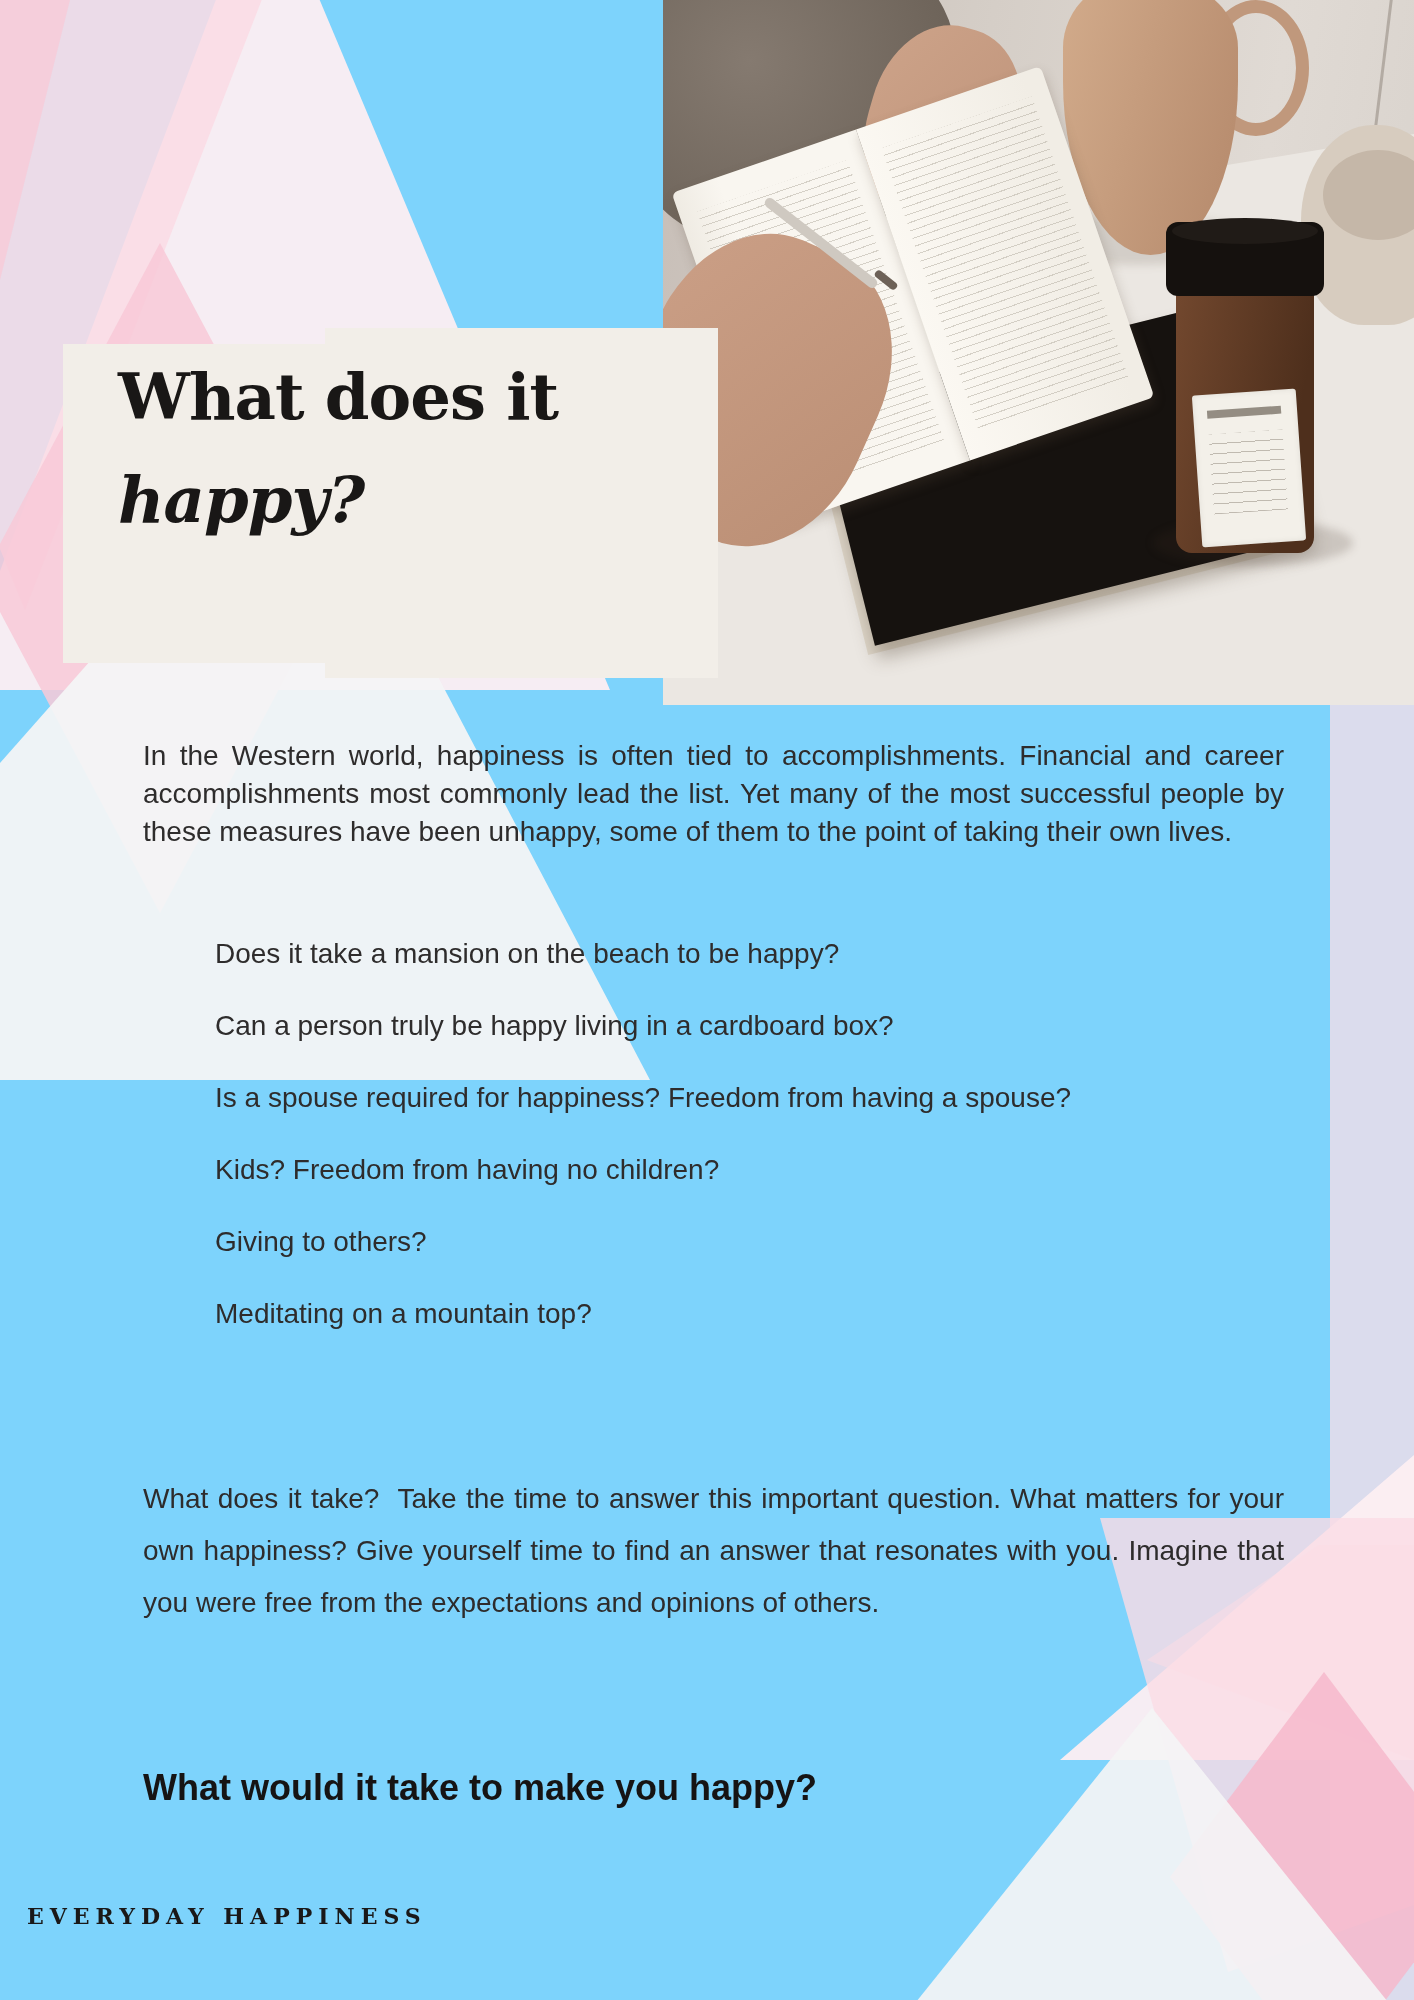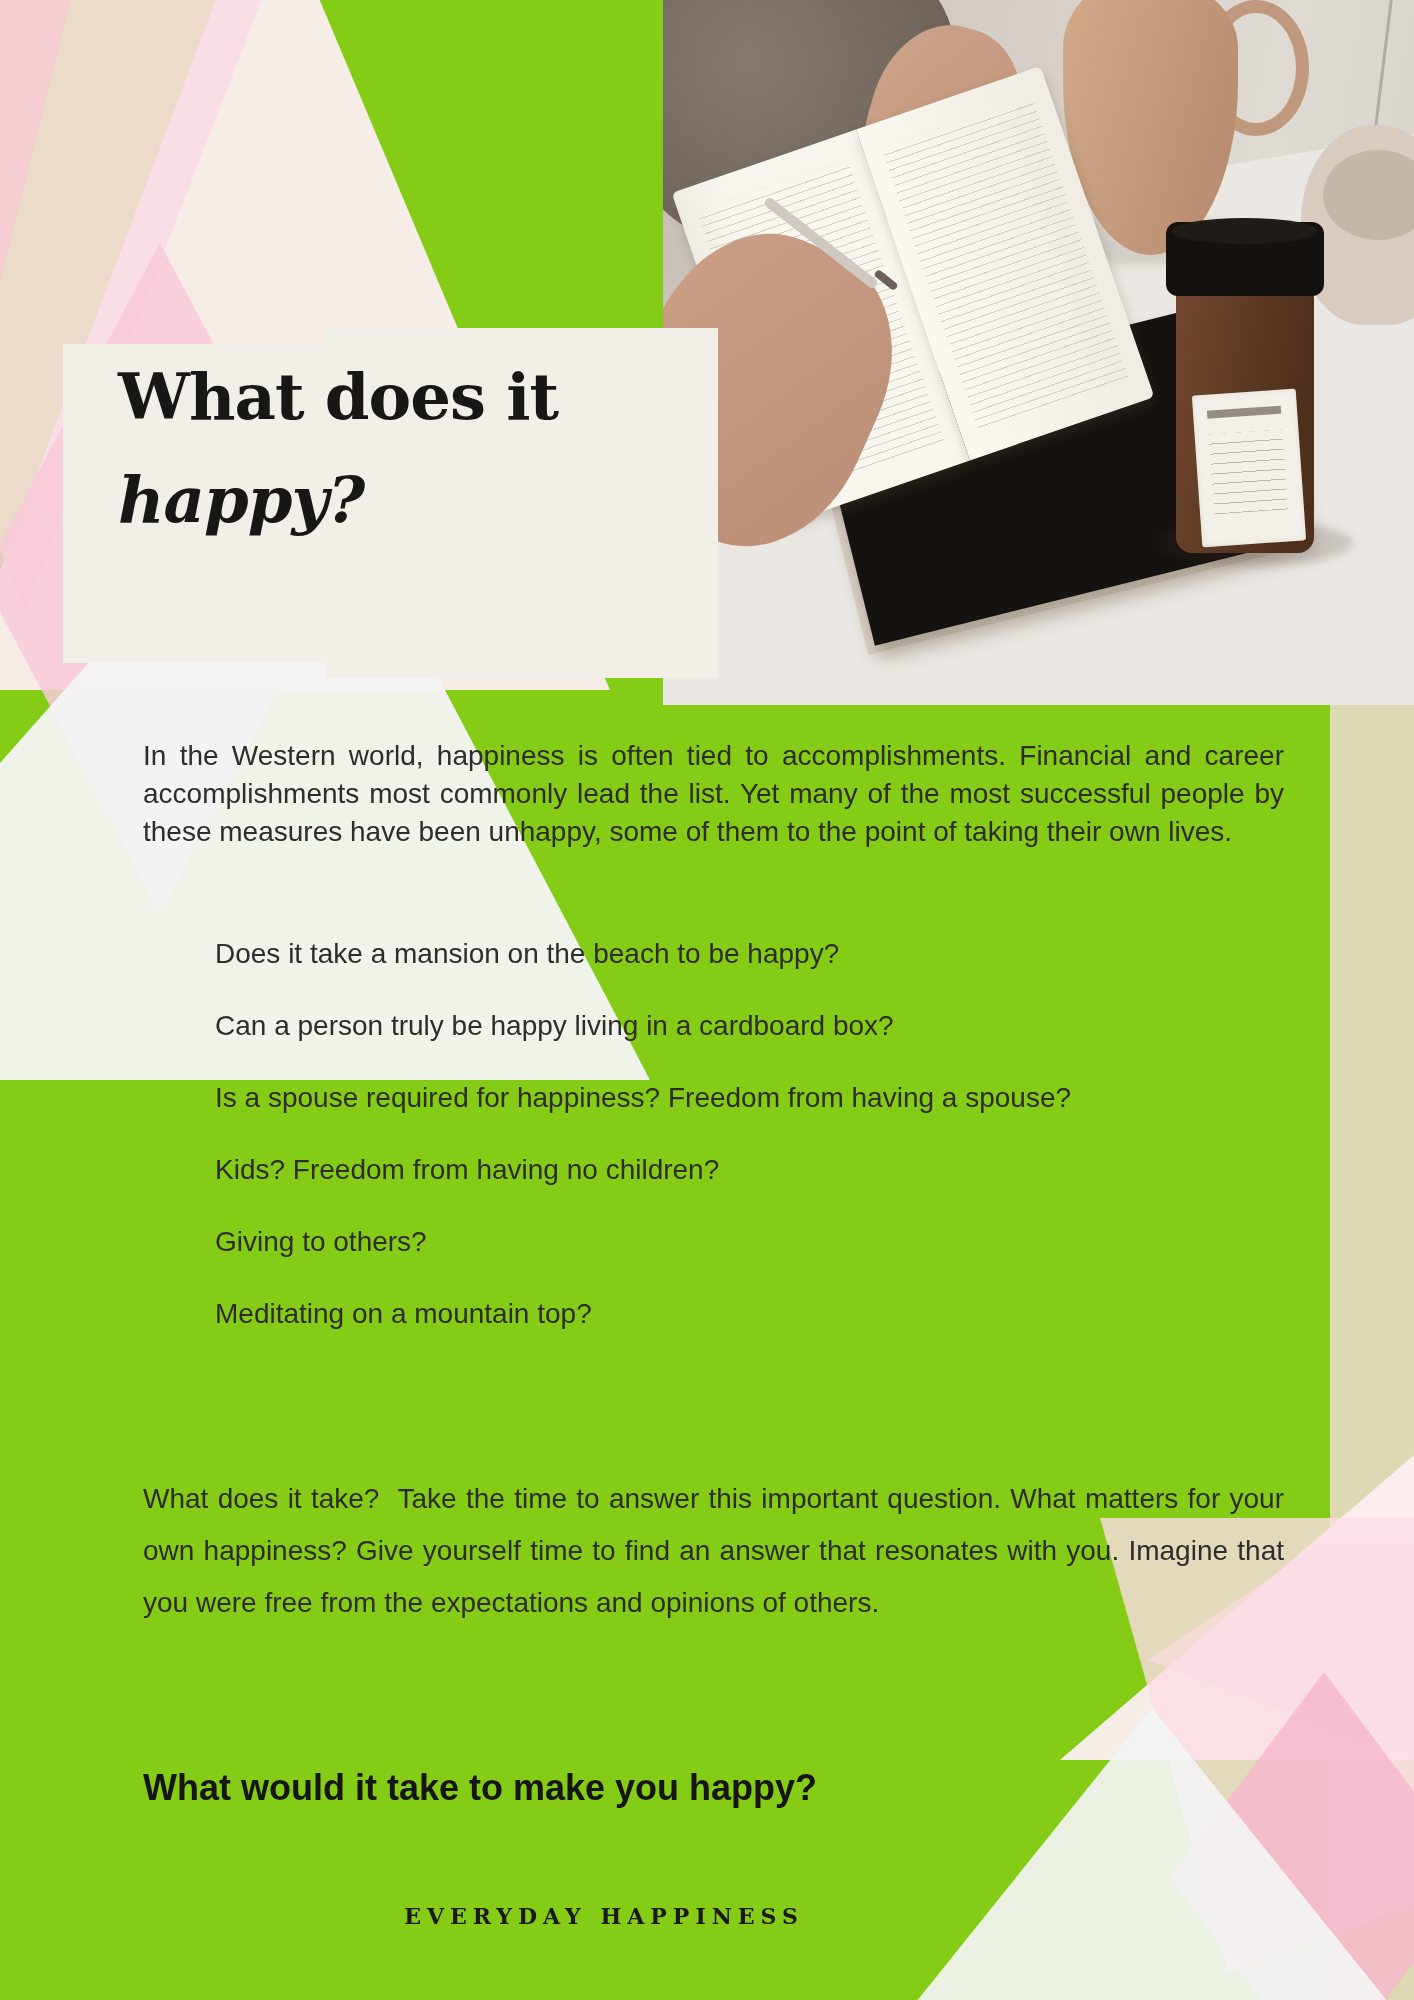--- a/index.html
+++ b/index.html
@@ -1,16 +1,16 @@
 <!DOCTYPE html>
 <html style="--cream: #f2eee8; --pink-palest: #fdeef2; --pink-light: #fbdce5; --pink-medium: #f8c9d7; --pink-deep: #f6b9cb; --gray-triangle: #f4f4f5; --title-ink: #191716; --body-ink: #2e2c2c;"><head>
 <meta charset="utf-8">
 <style>
   html,body{margin:0;padding:0;background:#ffffff;}
-  .page{position:relative;width:1414px;height:2000px;background:#84cc16;overflow:hidden;
+  .page{position:relative;width:1414px;height:2000px;background:#7dd3fc;overflow:hidden;
         font-family:"Liberation Sans",sans-serif;color:#2e2c2c;}
   .decor{position:absolute;pointer-events:none;}
   
   .photo{position:absolute;left:663px;top:0;width:751px;height:705px;overflow:hidden;z-index:1;
          background:linear-gradient(100deg,#c7beb7 0%,#d5cec7 38%,#e0dad4 72%,#d7d1cb 100%);}
   .photo *{position:absolute;}
   .wall-corner{left:712px;top:-10px;width:3px;height:260px;background:#b3aba3;transform:rotate(7deg);}
   .table{left:0;top:0;width:100%;height:100%;background:#ebe7e2;
          clip-path:polygon(0 64%,38% 30%,100% 19%,100% 100%,0 100%);}
   .sweater{left:-40px;top:-50px;width:340px;height:290px;border-radius:42%;transform:rotate(-14deg);
@@ -53,22 +53,22 @@
             font-weight:800;font-size:64px;line-height:103px;color:#191716;letter-spacing:-1px;}
   
   .intro{position:absolute;left:143px;top:712px;width:1141px;z-index:5;
          font-size:28px;line-height:38px;text-align:justify;margin-top:25px;}
   .questions{position:absolute;left:215px;top:927px;z-index:5;font-size:28px;line-height:36px;}
   .questions p{margin:9px 0 36px 0;}
   .closing{position:absolute;left:143px;top:1445px;width:1141px;z-index:5;
            font-size:28px;line-height:52px;text-align:justify;}
   .prompt{position:absolute;left:143px;top:1731px;width:1141px;z-index:5;
           font-size:36px;font-weight:bold;color:#161414;}
-  .footer{position:absolute;left:0;top:1903px;width:1208px;z-index:5;text-align:center;
-          font-family:"DejaVu Serif",serif;font-weight:bold;font-size:22px;letter-spacing:6px;color:#1a1818;}
+  .footer{position:absolute;left:0;top:1903px;width:1208px;z-index:5;
+          font-family:"DejaVu Serif",serif;font-weight:bold;font-size:22px;letter-spacing:6px;color:#1a1818;padding-left:27px;}
   
   .strip-right{position:absolute;left:1330px;top:705px;width:84px;height:1295px;background:#fbdfe8;opacity:.75;z-index:2;}
 </style>
 </head>
 <body>
 
 <div class="page">
 
   <svg class="decor" style="left:0;top:0;z-index:2;" width="760" height="1100" viewBox="0 0 760 1100">
     <polygon points="265,-130 -45,690 610,690" style="fill:var(--pink-palest);" opacity="0.95"></polygon>

